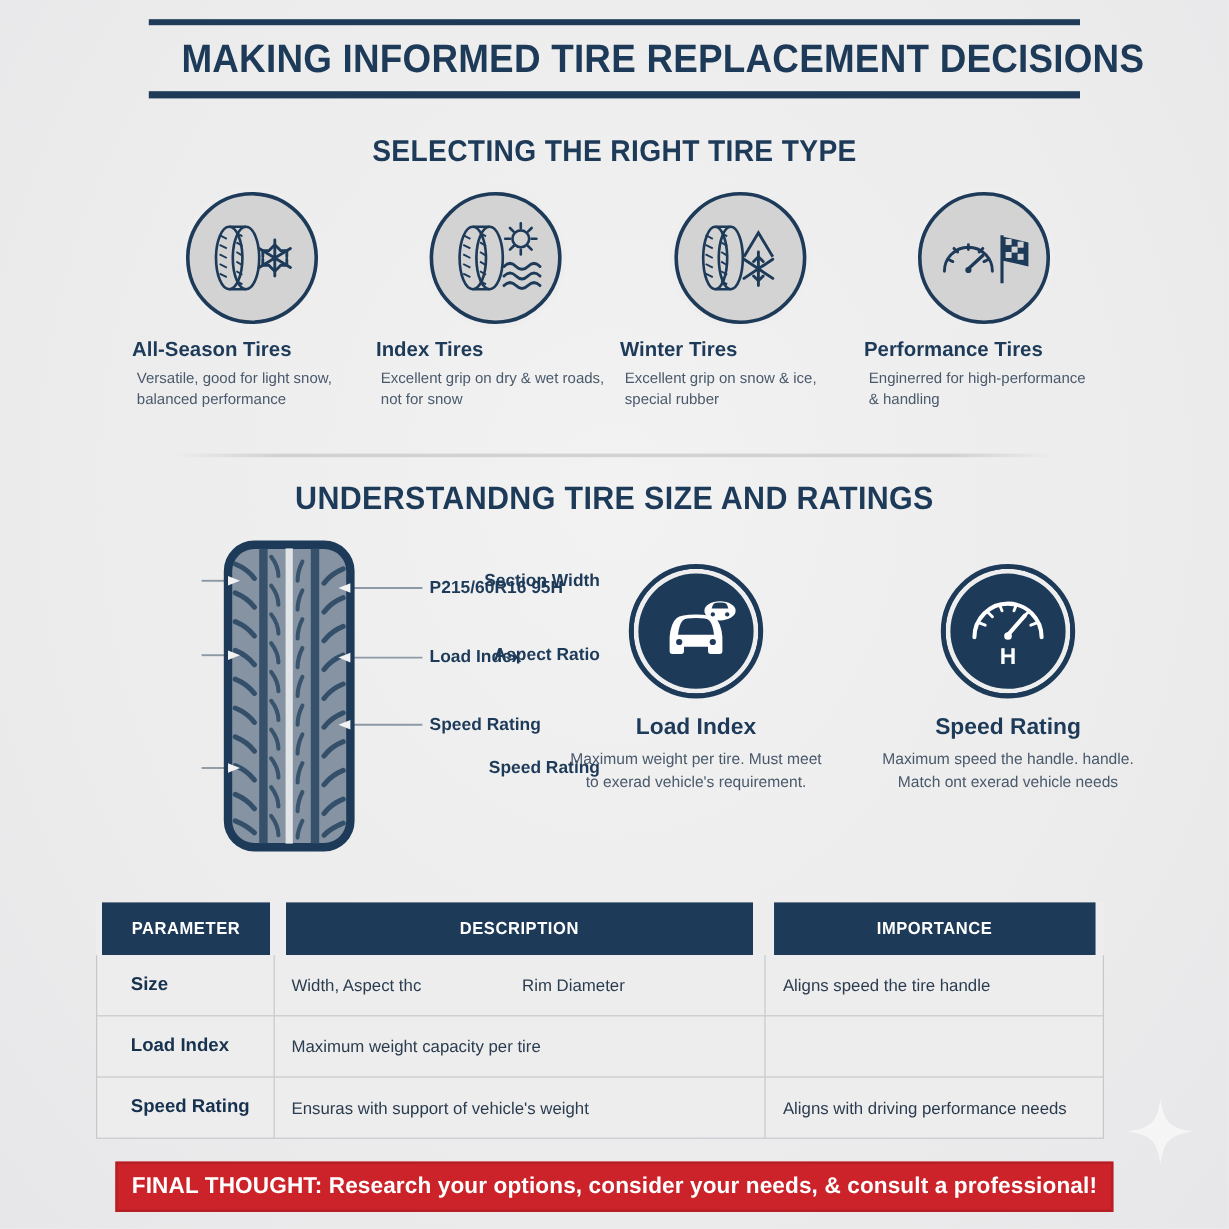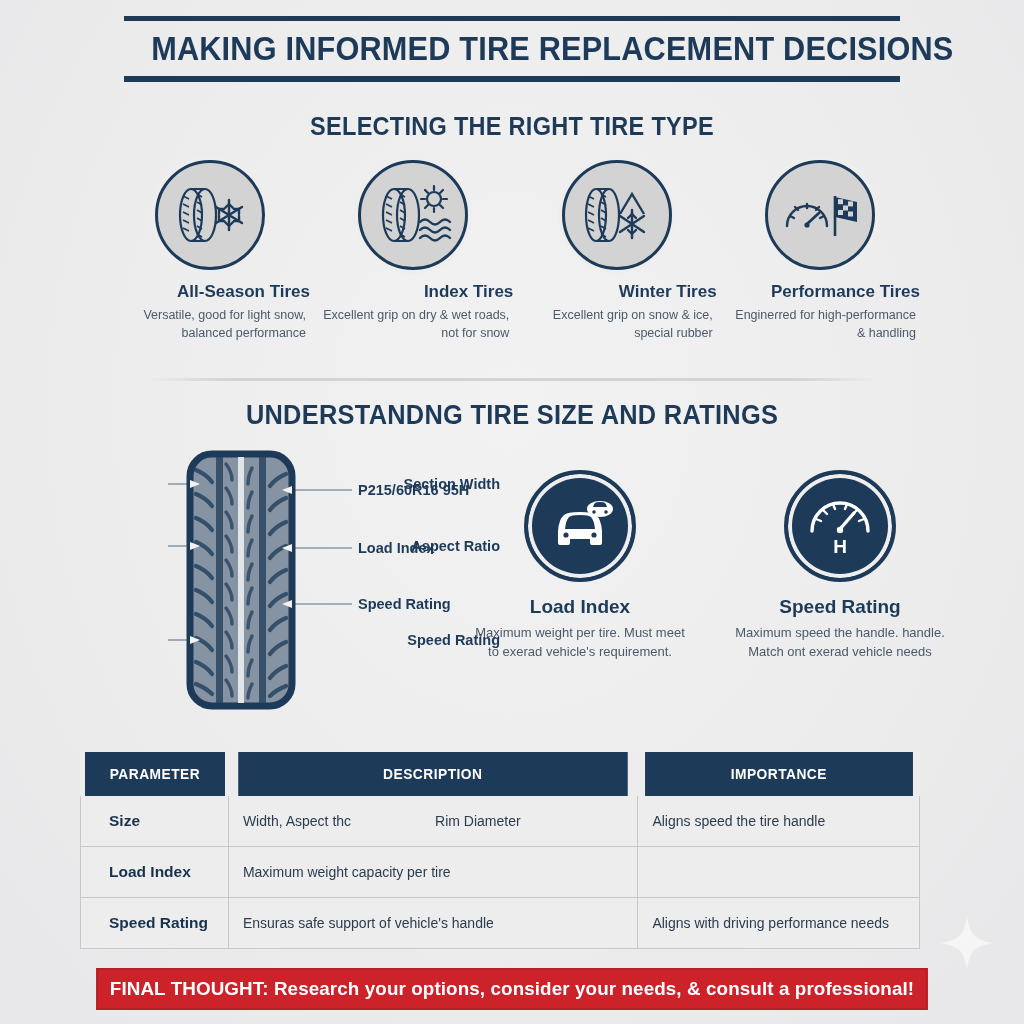--- a/index.html
+++ b/index.html
@@ -76,21 +76,21 @@
   .tire-types {
     position: absolute;
     top: 160px;
     left: 110px;
     width: 810px;
     display: flex;
     justify-content: space-between;
   }
   .type-card {
     width: 200px;
-    text-align: right;
+    text-align: left;
   }
   .type-circle {
     width: 110px;
     height: 110px;
     margin: 0 auto 12px auto;
     border-radius: 50%;
     background: #d3d3d4;
     border: 3px solid #1d3a58;
     box-shadow: 0 0 0 4px #eeeeef;
     display: flex;
@@ -513,21 +513,21 @@
         </td>
         <td class="imp">Aligns speed the tire handle</td>
       </tr>
       <tr>
         <td class="param">Load Index</td>
         <td class="desc">Maximum weight capacity per tire</td>
         <td class="imp"></td>
       </tr>
       <tr>
         <td class="param">Speed Rating</td>
-        <td class="desc">Ensuras safe support of vehicle's handle</td>
+        <td class="desc">Ensuras with support of vehicle's weight</td>
         <td class="imp">Aligns with driving performance needs</td>
       </tr>
     </tbody>
   </table>
 
   <div class="footer-banner">
     <span>FINAL THOUGHT: Research your options, consider your needs, &amp; consult a professional!</span>
   </div>
 
 </div>

